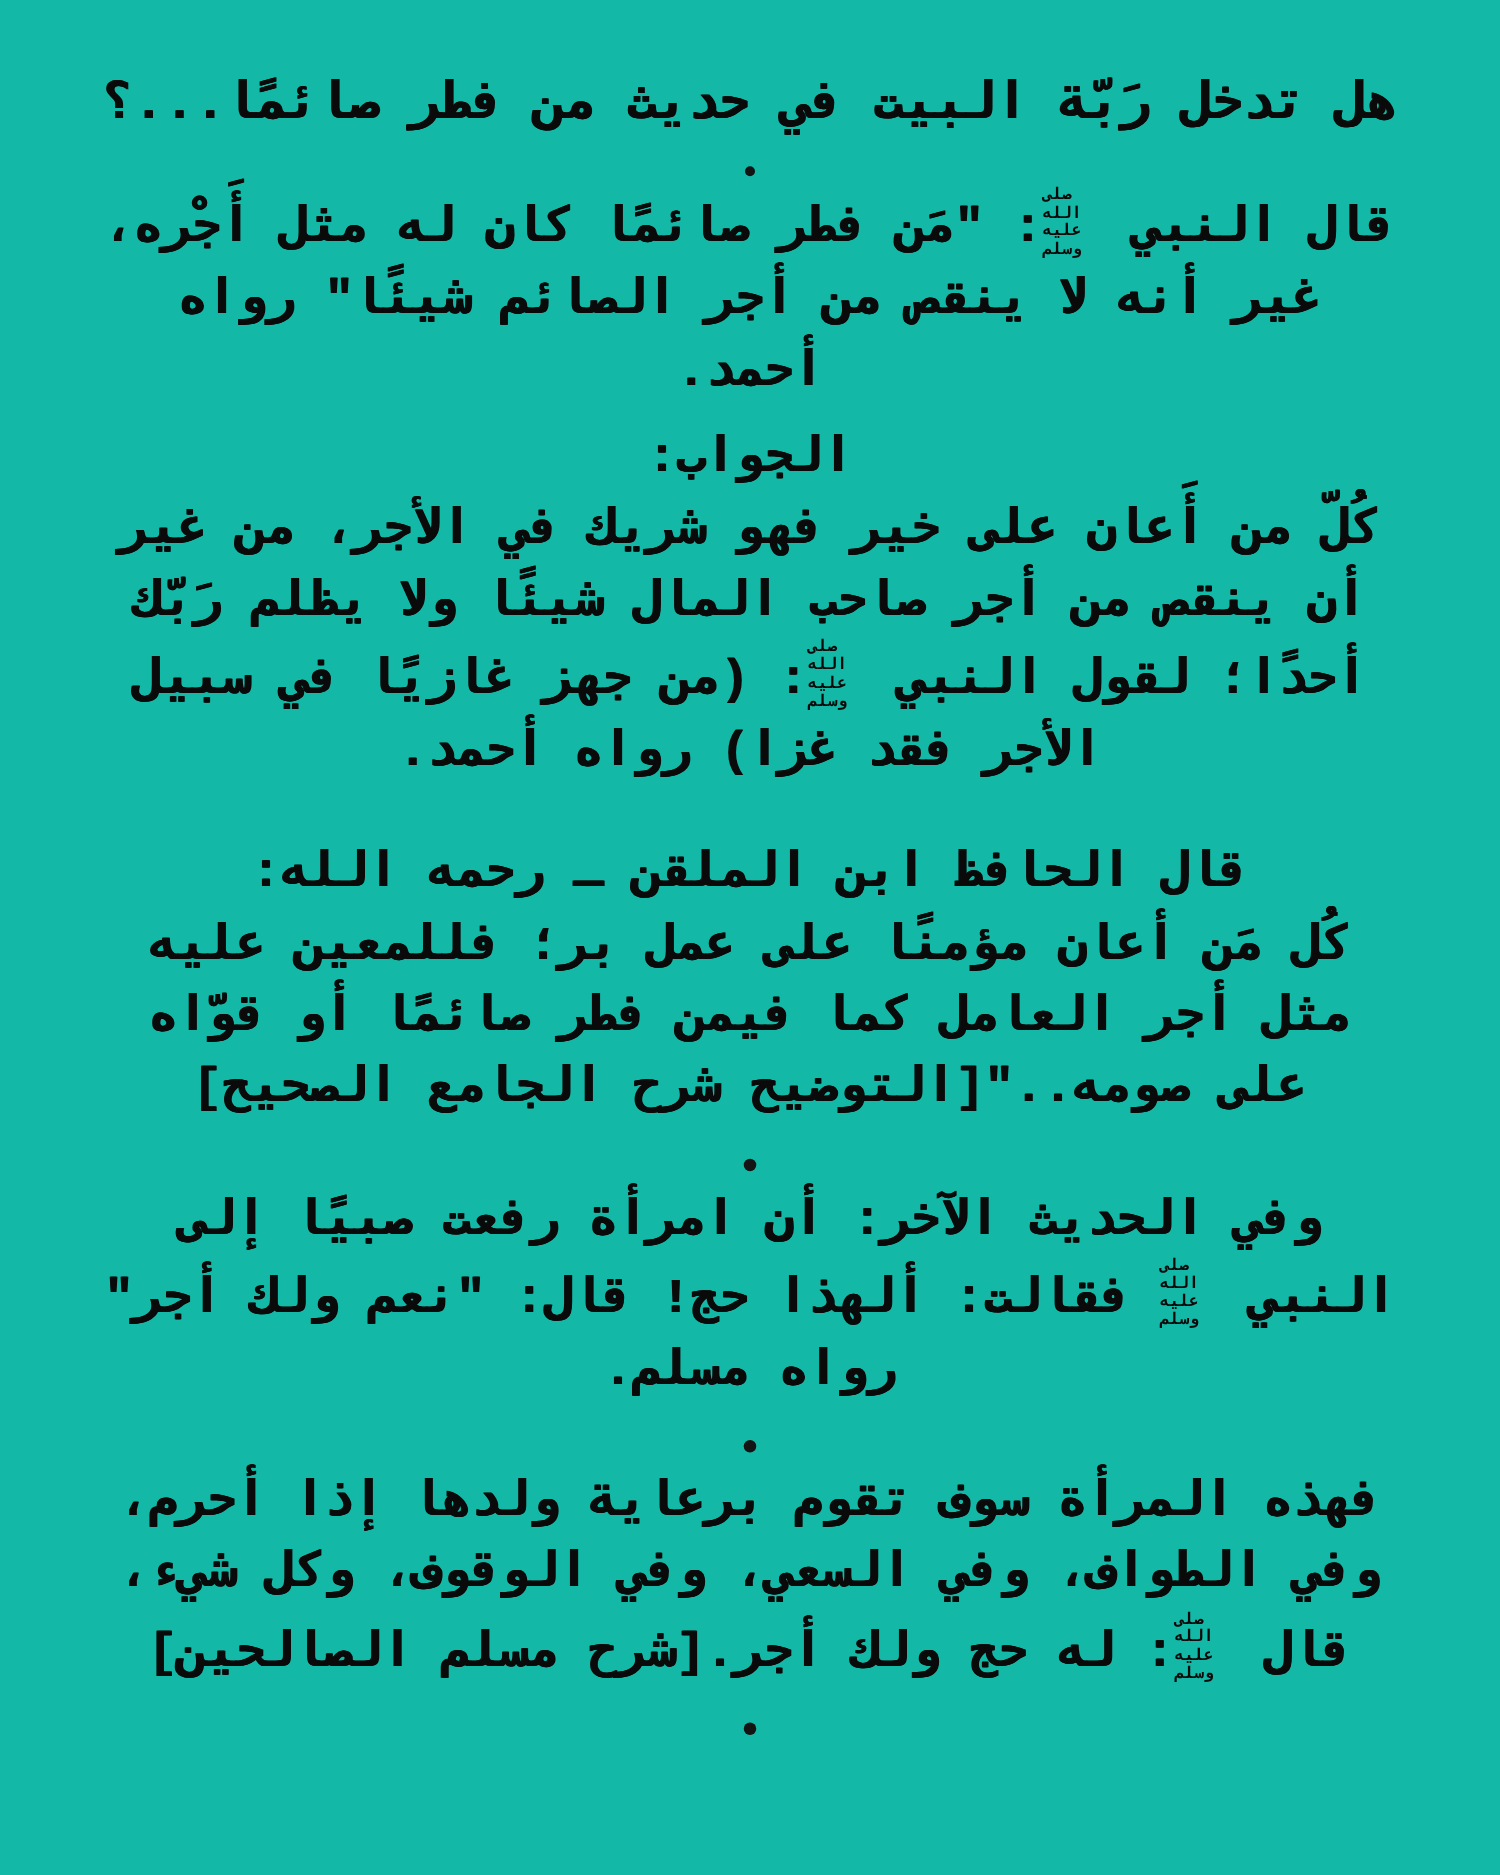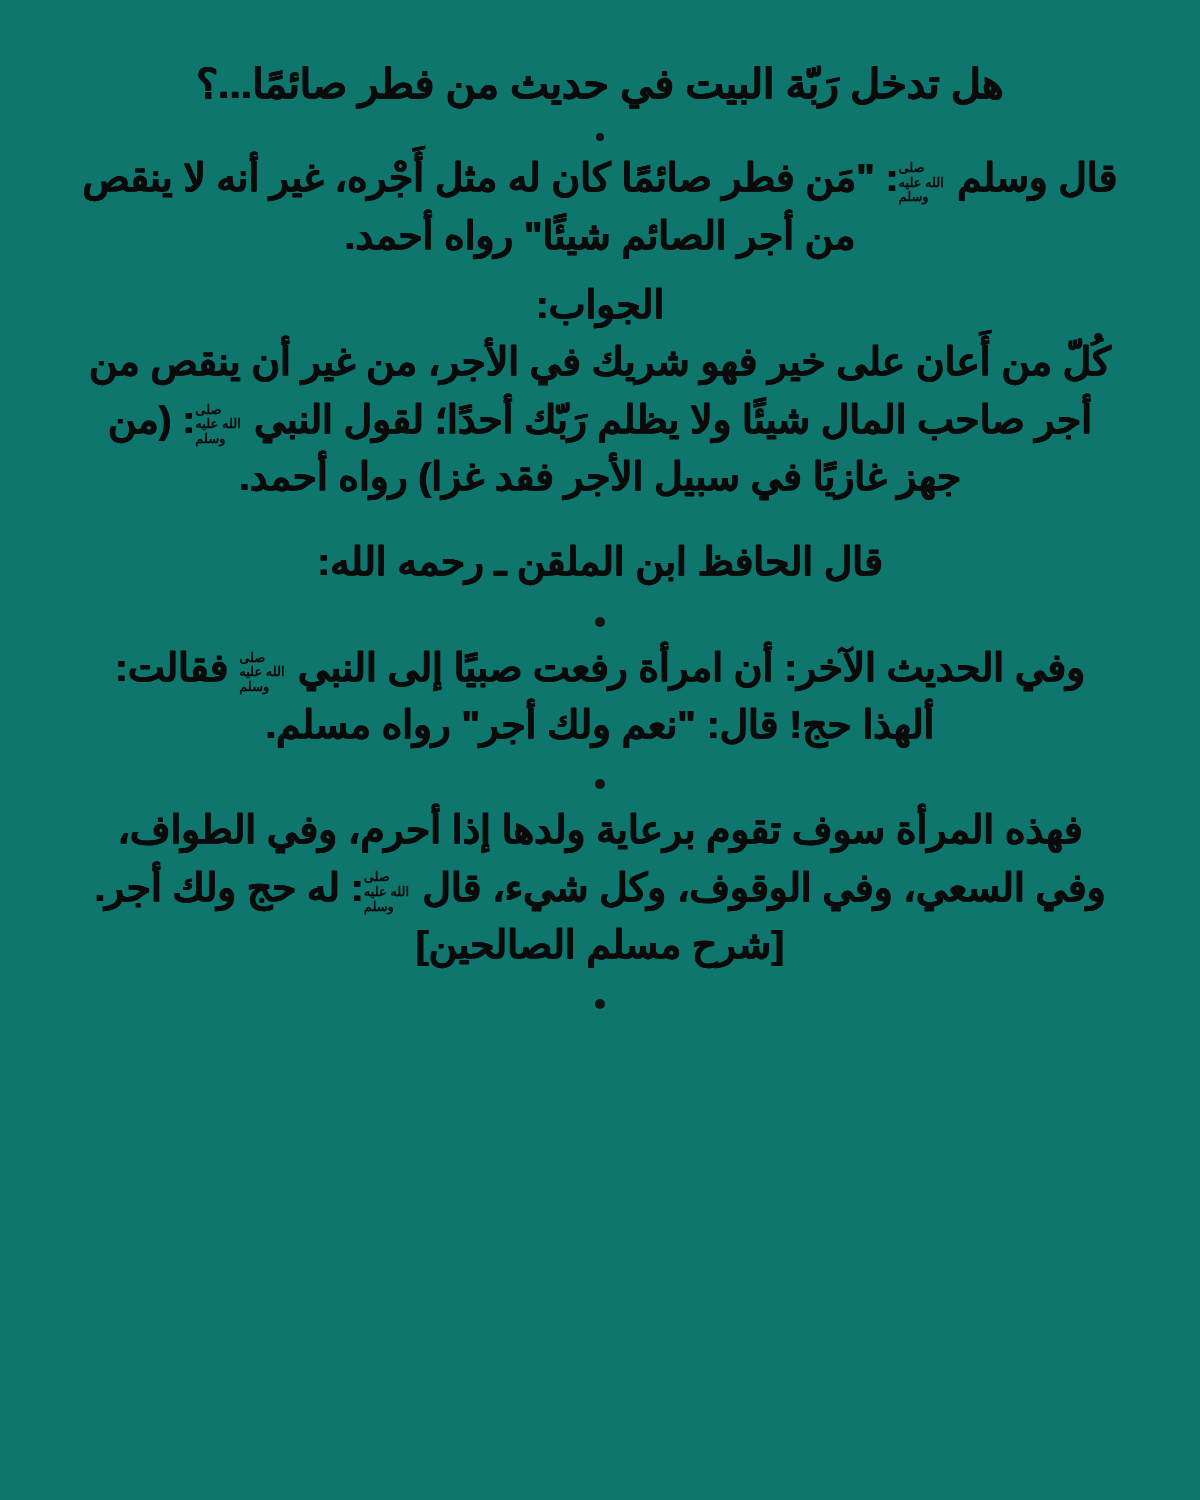--- a/index.html
+++ b/index.html
@@ -5,24 +5,24 @@
   html, body {
     margin: 0;
     padding: 0;
     background: #ffffff;
   }
   .page {
     position: relative;
     width: 1200px;
     height: 1500px;
     margin: 0 auto;
-    background: #0f766e;
+    background: #14b8a6;
     color: #0a0a0a;
     overflow: hidden;
-    font-family: Liberation Sans, sans-serif;
+    font-family: Liberation Mono, monospace;
   }
   .doc {
     width: 1044px;
     margin: 0 auto;
     padding-top: 58px;
     direction: rtl;
     text-align: center;
     font-weight: 700;
     font-size: 39px;
     line-height: 1.47;
@@ -38,21 +38,21 @@
     height: 10px;
     background: #141414;
     border-radius: 50%;
     margin: 26px auto 12px auto;
     text-shadow: none;
   }
   .dot-after-title { margin: 22px auto 8px auto; width: 8px; height: 8px; }
 
   
   .sec-answer-heading        { margin-top: 12px; }
-  .sec-ibn-almulaqqin-heading{ margin-top: 28px; }
+  .sec-ibn-almulaqqin-heading{ margin-top: 40px; }
 
   
   .saw {
     display: inline-block;
     width: 48px;
     font-size: 13px;
     line-height: 1.12;
     font-weight: 700;
     text-align: left;
     vertical-align: -10px;
@@ -61,23 +61,24 @@
     word-break: break-word;
   }
 </style>
 </head>
 <body>
 
 <div class="page">
   <div class="doc">
       <div class="sec-title sec-question-title"><span>هل تدخل رَبّة البيت في حديث من فطر صائمًا...؟</span></div>
       <div class="dot-sep dot-after-title"></div>
-      <div class="sec-para sec-hadith-feeding-fasting-person"><span>قال وسلم </span><span class="saw">صلى الله عليه وسلم</span><span>: "مَن فطر صائمًا كان له مثل أَجْره، غير أنه لا ينقص من أجر الصائم شيئًا"  رواه أحمد.</span></div>
+      <div class="sec-para sec-hadith-feeding-fasting-person"><span>قال النبي </span><span class="saw">صلى الله عليه وسلم</span><span>: "مَن فطر صائمًا كان له مثل أَجْره، غير أنه لا ينقص من أجر الصائم شيئًا"  رواه أحمد.</span></div>
       <div class="sec-heading sec-answer-heading"><span>الجواب:</span></div>
       <div class="sec-para sec-answer-body"><span>كُلّ من أَعان على خير فهو شريك في الأجر، من غير أن ينقص من أجر صاحب المال شيئًا ولا يظلم رَبّك أحدًا؛ لقول النبي </span><span class="saw">صلى الله عليه وسلم</span><span>: (من جهز غازيًا في سبيل الأجر فقد غزا) رواه أحمد.</span></div>
       <div class="sec-heading sec-ibn-almulaqqin-heading"><span>قال الحافظ ابن الملقن ـ رحمه الله:</span></div>
+      <div class="sec-para sec-ibn-almulaqqin-quote"><span>كُل مَن أعان مؤمنًا على عمل بر؛ فللمعين عليه مثل أجر العامل كما فيمن فطر صائمًا أو قوّاه على صومه.."[التوضيح شرح الجامع الصحيح]</span></div>
       <div class="dot-sep"></div>
       <div class="sec-para sec-hadith-woman-child-hajj"><span>وفي الحديث الآخر: أن امرأة رفعت صبيًا إلى النبي </span><span class="saw">صلى الله عليه وسلم</span><span> فقالت: ألهذا حج! قال: "نعم ولك أجر" رواه مسلم.</span></div>
       <div class="dot-sep"></div>
       <div class="sec-para sec-ibn-uthaymeen-quote"><span>فهذه المرأة سوف تقوم برعاية ولدها إذا أحرم، وفي الطواف، وفي السعي، وفي الوقوف، وكل شيء، قال </span><span class="saw">صلى الله عليه وسلم</span><span>: له حج ولك أجر.[شرح مسلم الصالحين]</span></div>
       <div class="dot-sep"></div>
     </div>
 </div>
 
 </body></html>

